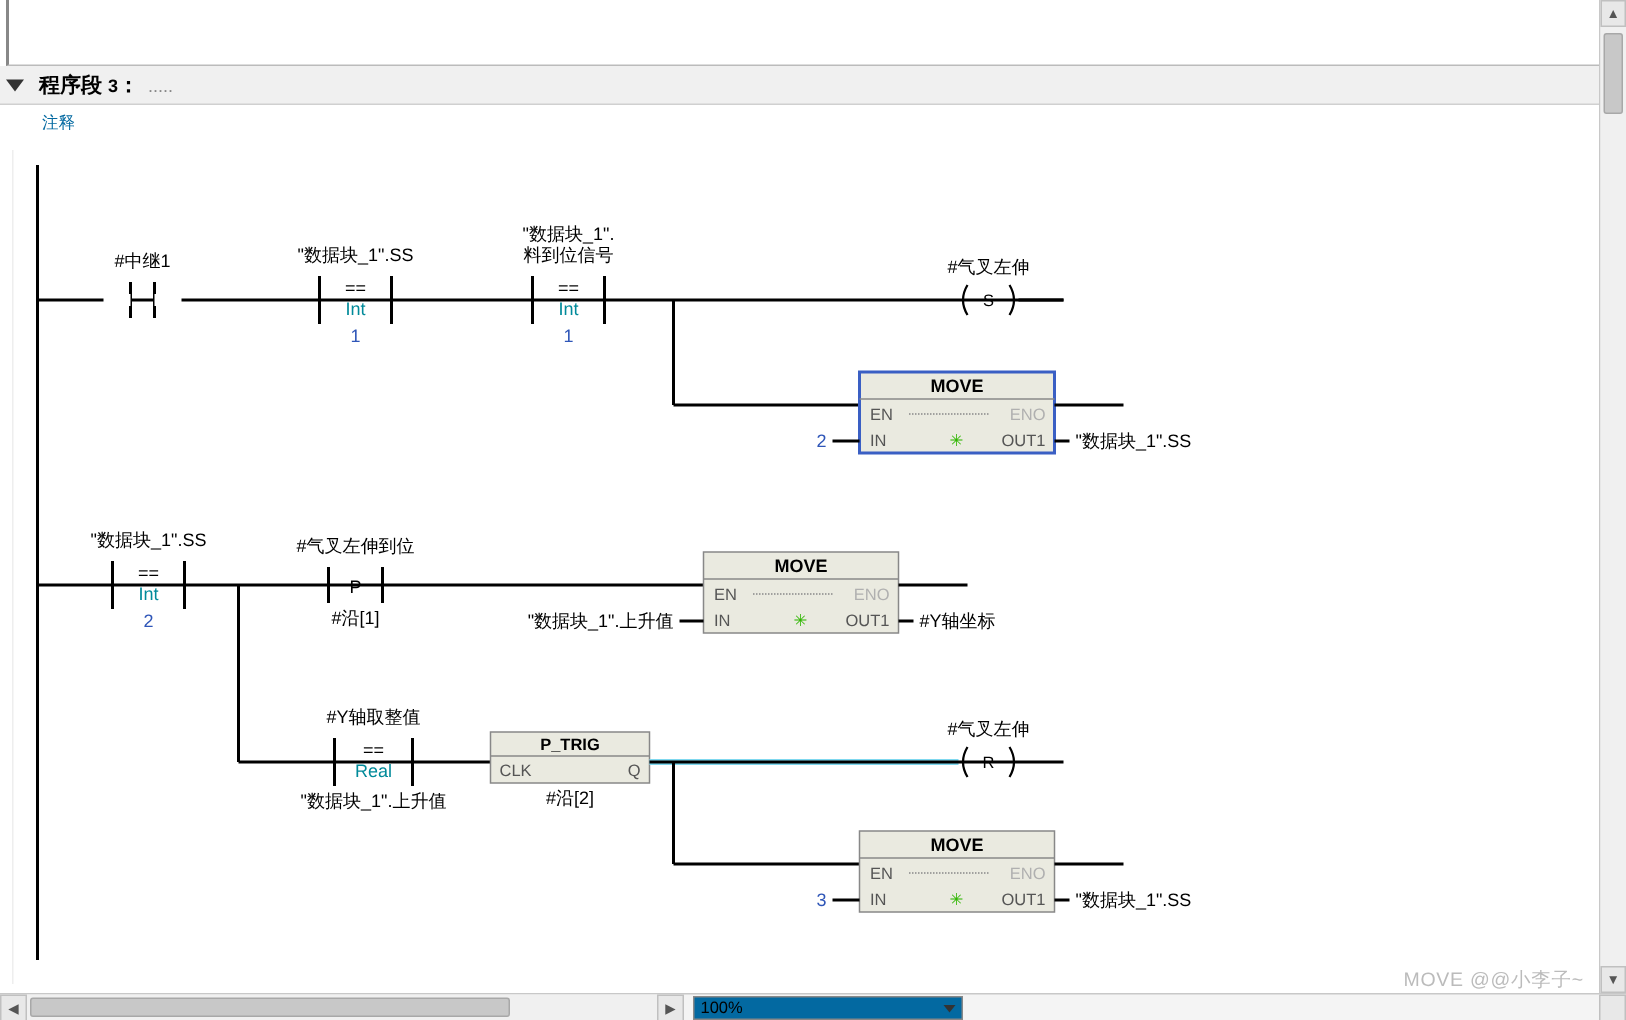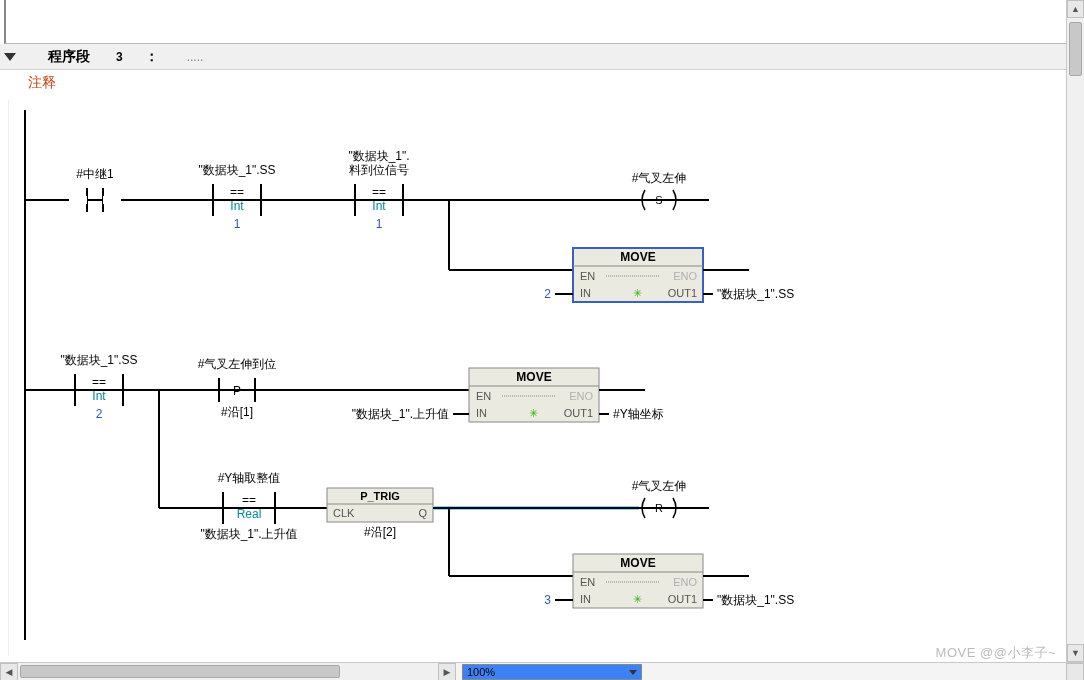--- a/index.html
+++ b/index.html
@@ -23,37 +23,36 @@
     border-left: 2px solid #888;
     margin-left: 4px;
   }
   .section-header {
     height: 26px;
     display: flex;
     align-items: center;
     background: #f0f0f0;
     border-bottom: 1px solid #d0d0d0;
     padding-left: 4px;
-    gap: 22px;
   }
   .tri-down {
     width: 0; height: 0;
     border-left: 6px solid transparent;
     border-right: 6px solid transparent;
     border-top: 8px solid #333;
     margin-right: 10px;
   }
   .section-title { font-size: 14px; font-weight: bold; }
   .section-num { font-weight: bold; margin-left: 4px; }
   .section-dots { color: #888; margin-left: 6px; }
   .comment-row {
     height: 24px;
     padding: 4px 0 0 28px;
-    color: #c2410c;
-    font-size: 14px;
+    color: #0369a1;
+    font-size: 11px;
   }
   .canvas-wrap {
     position: absolute;
     left: 8px; right: 20px;
     top: 100px;
     bottom: 24px;
     overflow: hidden;
     border-left: 1px solid #eee;
   }
   svg { display: block; }
@@ -108,21 +107,21 @@
     position: absolute; top: 2px; bottom: 2px;
     left: 2px; width: 320px;
     background: #c8c8c8; border: 1px solid #a8a8a8;
     border-radius: 2px;
   }
   .spacer { width: 18px; }
   .zoom-box {
     height: 16px;
     width: 180px;
     margin: 1px 4px 0 6px;
-    background: #3b82f6;
+    background: #0369a1;
     border: 1px solid #888;
     display: flex; align-items: center; justify-content: space-between;
     padding: 0 4px;
     font-size: 11px;
   }
   .dd-tri {
     width: 0; height: 0;
     border-left: 4px solid transparent;
     border-right: 4px solid transparent;
     border-top: 5px solid #333;

